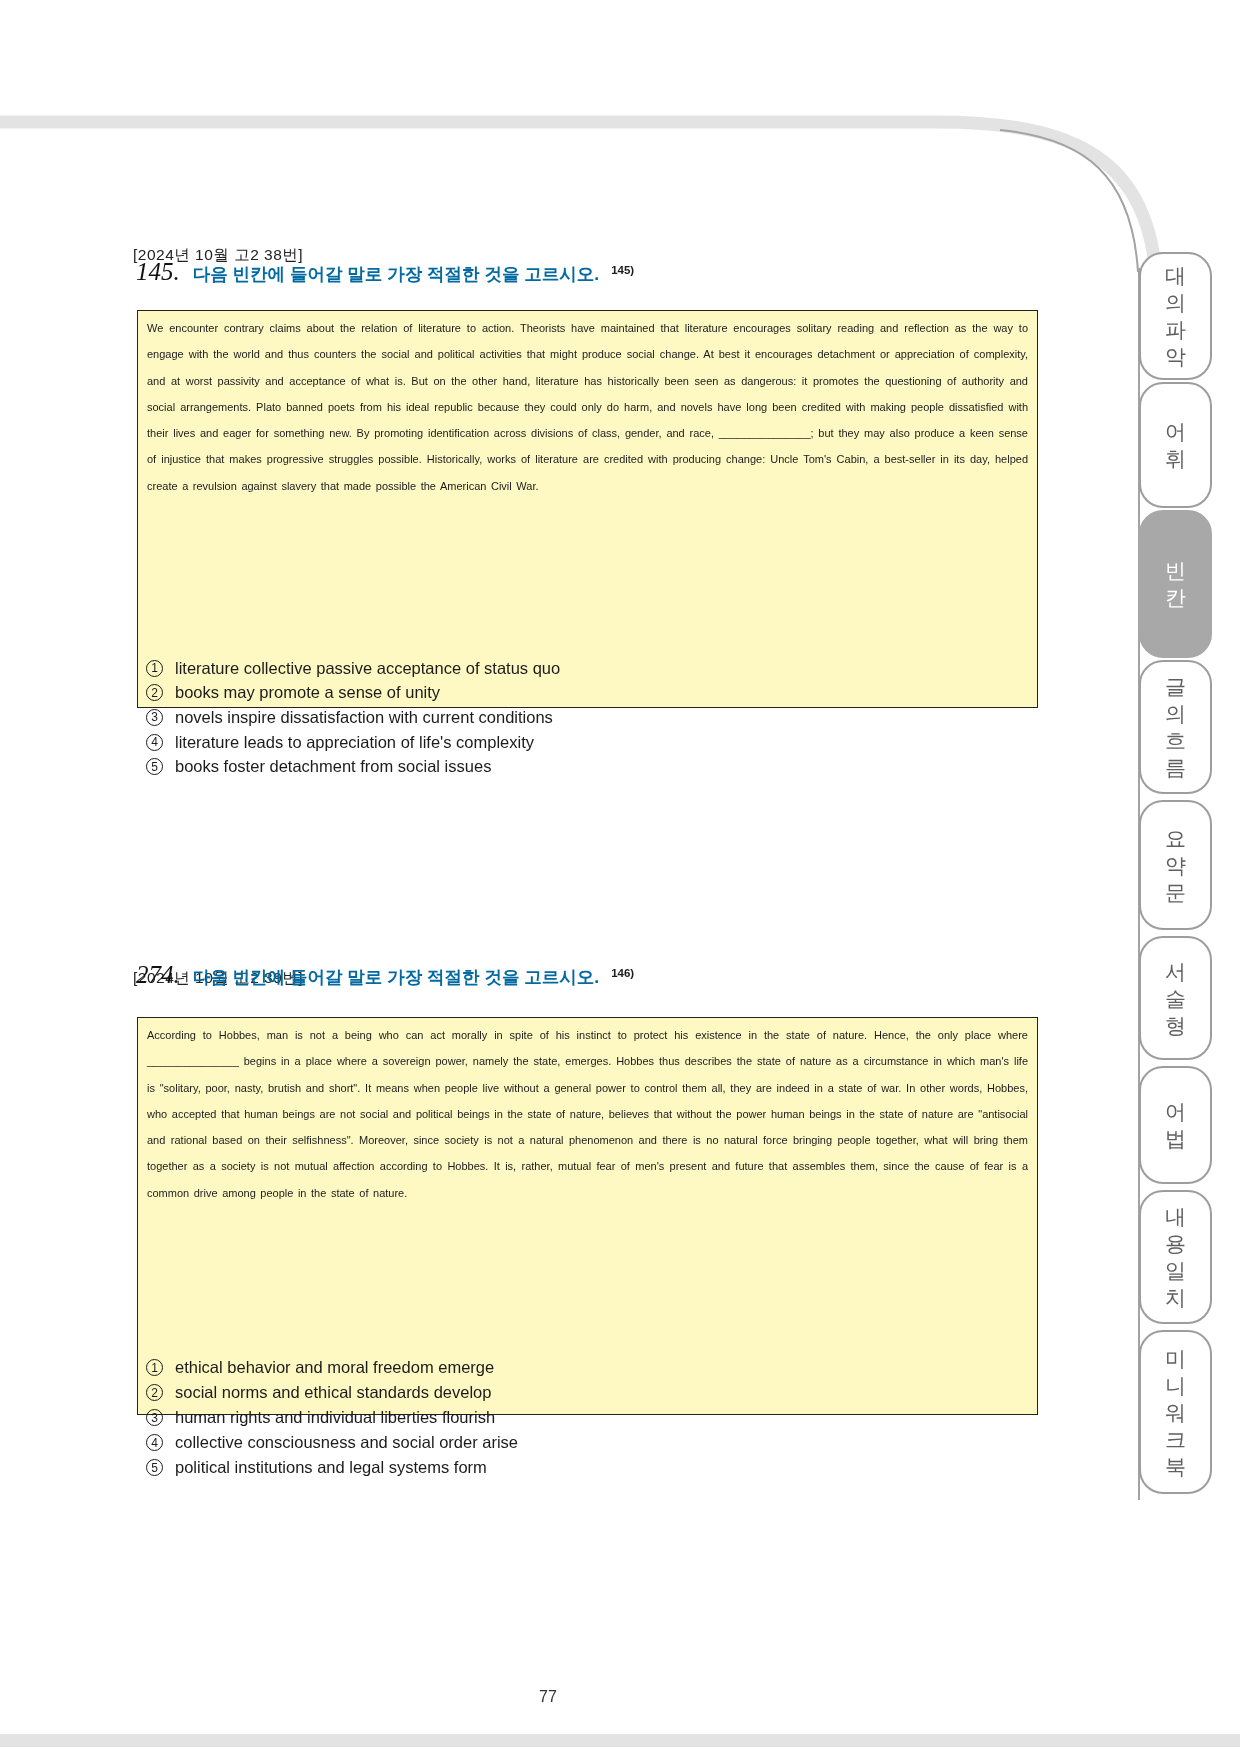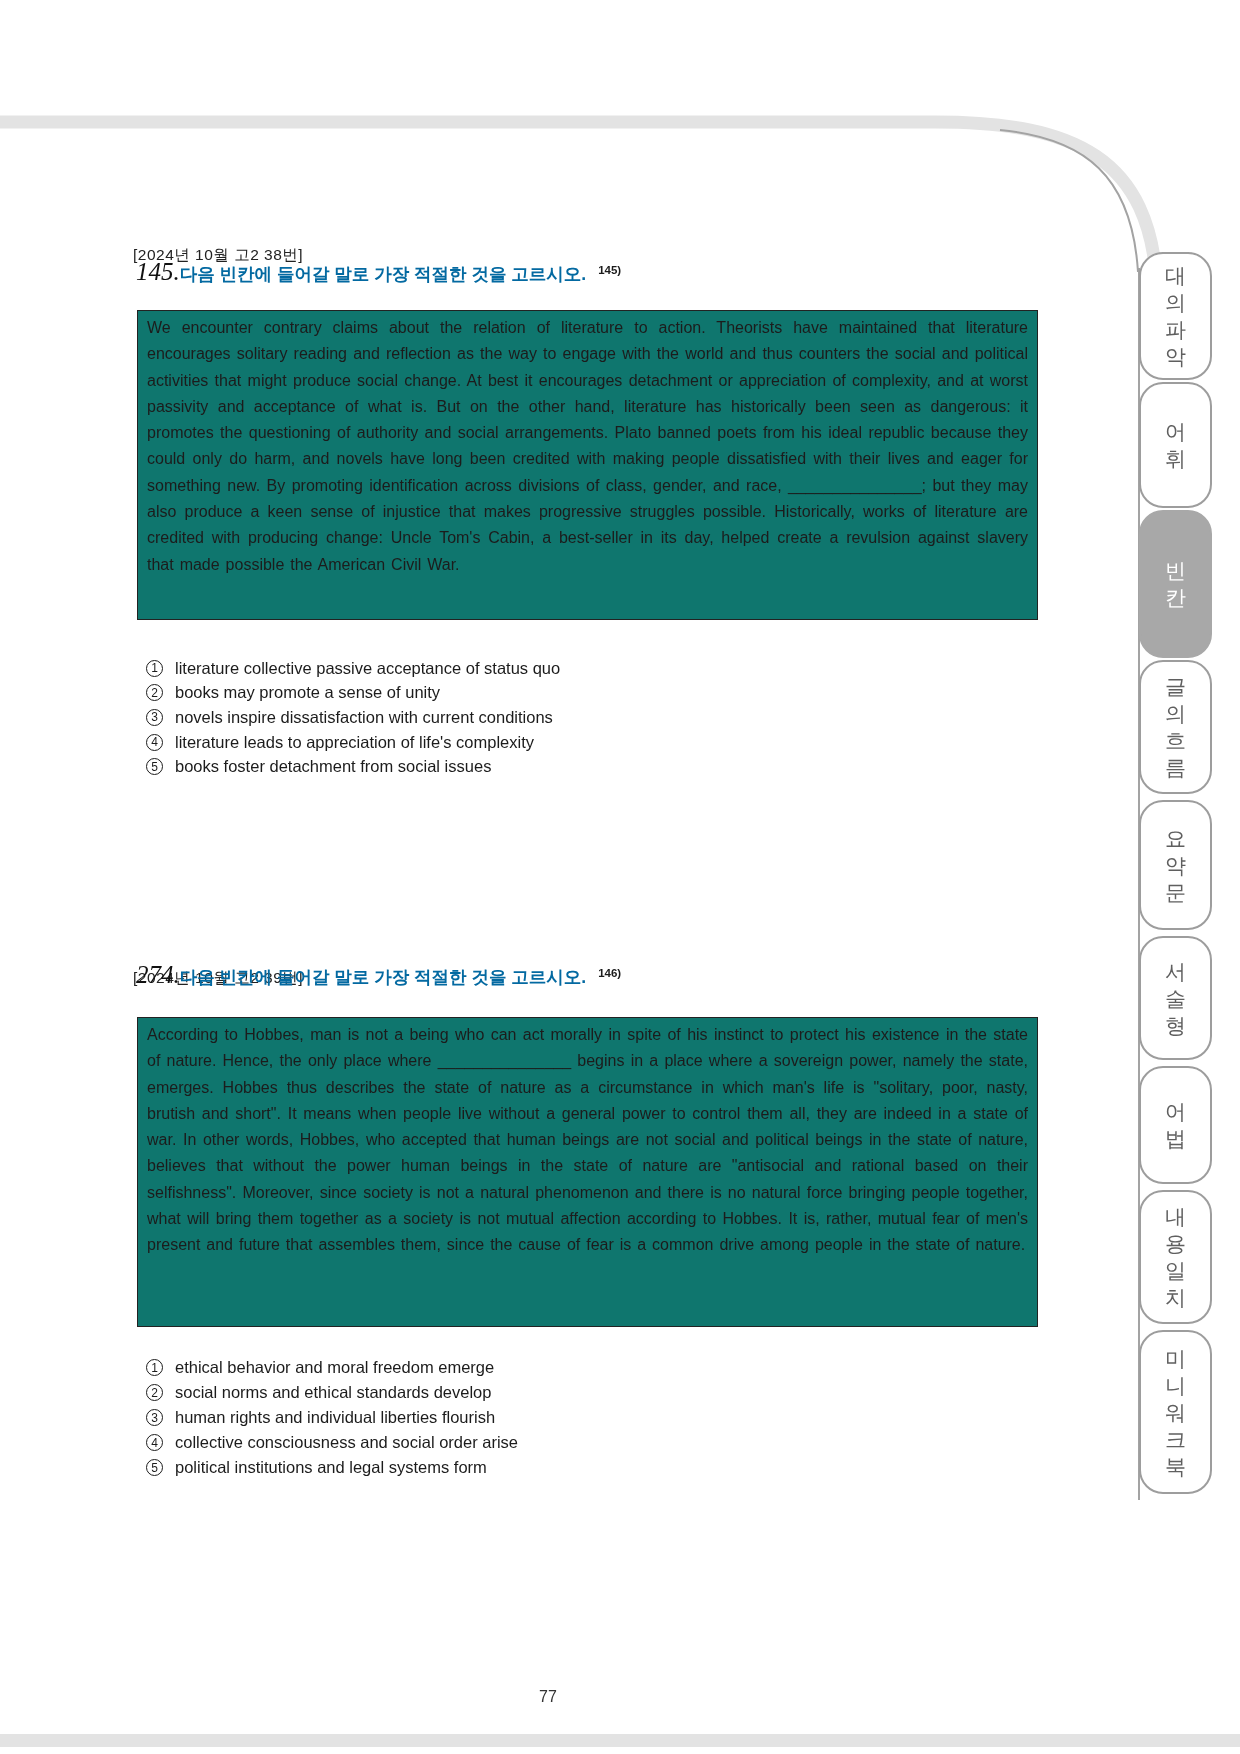--- a/index.html
+++ b/index.html
@@ -16,29 +16,29 @@
     letter-spacing:0.5px; z-index:3;margin-top:12px;
   }
   #q1-source { top:233px; }
   #q2-source { top:956px; }
 
   .q-title { position:absolute; left:136px; display:flex; align-items:baseline; z-index:3; }
   #q1-title { top:258px; }
   #q2-title { top:961px; }
   .q-num {
     font-family:"Liberation Serif","DejaVu Serif",serif; font-style:italic;
-    font-size:25px; color:#111; 
+    font-size:25px; color:#111; margin-right:13px;
   }
   .q-prompt { font-weight:bold; font-size:17.5px; color:#0369a1; }
   .q-foot { font-size:11.5px; position:relative; top:-6px; margin-left:12px; font-weight:bold; }
 
   .passage-box {
-    position:absolute; left:137px; width:901px; height:310px; box-sizing:border-box;
-    border:1.5px solid #222; padding:4px 9px; background:#0f766e;
-    font-size:16px; line-height:26.3px; text-align:justify; word-spacing:1.5px;
+    position:absolute; left:137px; width:901px; height:398px; box-sizing:border-box;
+    border:1.5px solid #222; padding:4px 9px; background:#fef9c3;
+    font-size:11px; line-height:26.3px; text-align:justify; word-spacing:1.5px;
     overflow:hidden; z-index:3;
   }
   #q1-box { top:310px; }
   #q2-box { top:1017px; }
 
   .choices { position:absolute; left:146px; margin:0; padding:0; list-style:none; z-index:3; }
   #q1-choices { top:656px; }
   #q2-choices { top:1355px; }
   .choices li { display:flex; align-items:center; height:24.6px; font-size:16.5px; }
   #q2-choices li { height:25px; }

